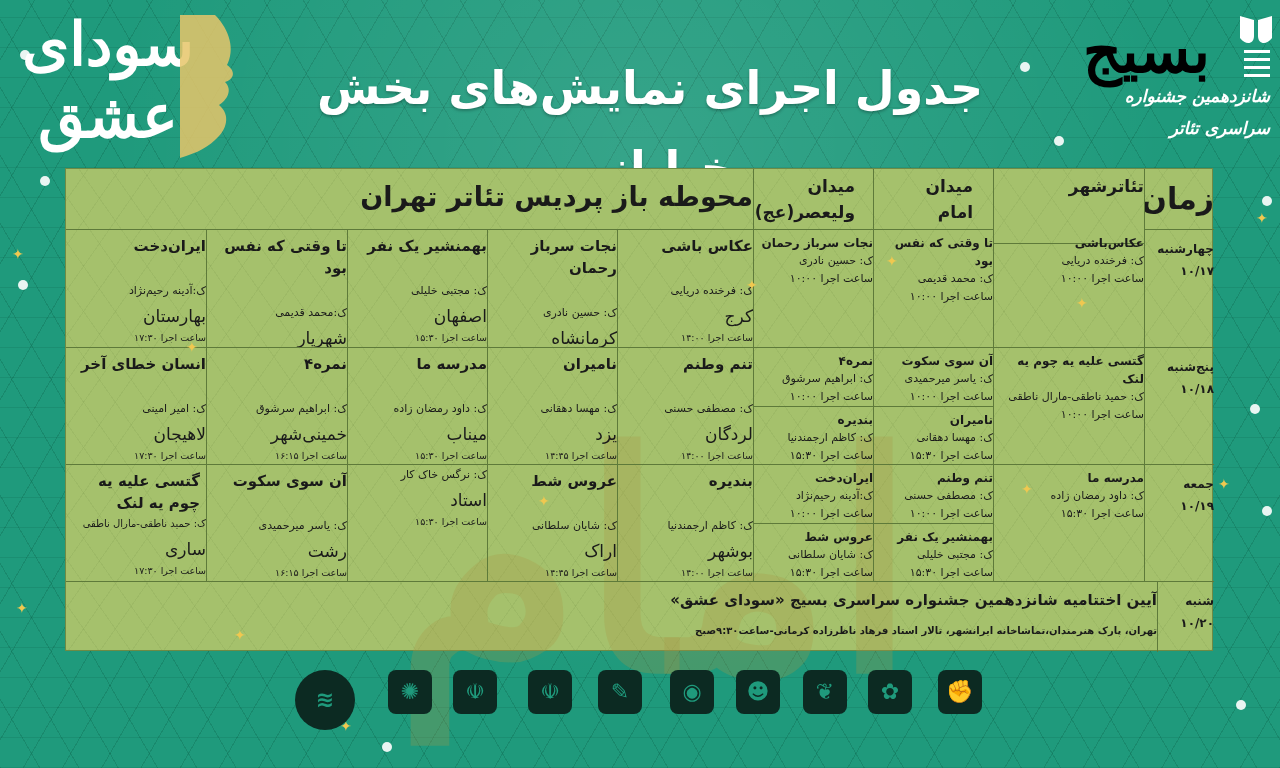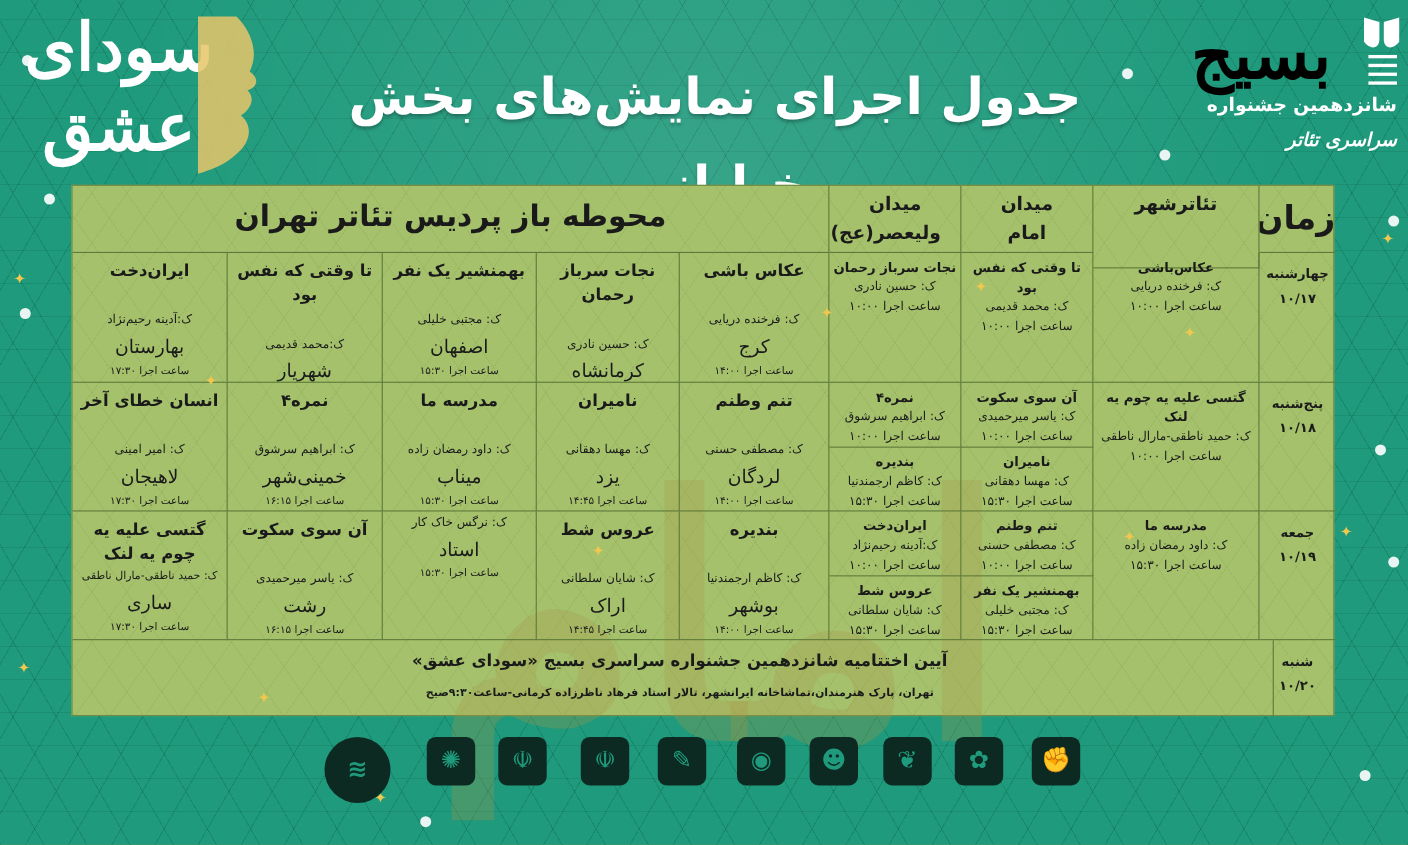--- a/index.html
+++ b/index.html
@@ -29,21 +29,21 @@
   .brand-right { left: 1040px; top: 6px; width: 240px; height: 150px; }
   .brand-basij {
     position: absolute; right: 70px; top: 10px;
     color: #000000; font-size: 60px; font-weight: bold; direction: rtl;
     line-height: 70px; font-family: "DejaVu Serif", serif;
   }
   .brand-sub1, .brand-sub2 {
     position: absolute; right: 10px; color: #fff; direction: rtl;
     font-size: 17px; font-weight: bold; white-space: nowrap;
   }
-  .brand-sub1 { top: 80px; }
+  .brand-sub1 { top: 80px; font-style: italic; }
   .brand-sub2 { top: 112px; font-style: italic; }
   .brand-mask {
     position: absolute; right: 6px; top: 8px; width: 36px; height: 70px;
   }
   .brand-left { left: 0; top: 0; width: 270px; height: 170px; }
   .soda-title {
     position: absolute; left: 8px; top: 8px; width: 200px;
     color: #fff; font-size: 60px; line-height: 72px; font-weight: bold;
     direction: rtl; text-align: center; font-family: "DejaVu Serif", serif;
   }
@@ -61,21 +61,21 @@
     border: 1px solid #6e8a44;
   }
   .watermark {
     position: absolute; left: 330px; top: 210px; width: 520px; height: 370px;
     color: rgba(170,150,70,0.28); font-size: 300px; line-height: 370px;
     text-align: center; font-weight: bold; direction: rtl;
     pointer-events: none; font-family: "DejaVu Serif", serif;
   }
   .cell {
     position: absolute; border-right: 1px solid #5e7a3a; border-bottom: 1px solid #5e7a3a;
-    text-align: center; direction: rtl; color: #1a1a1a; overflow: hidden;
+    text-align: right; direction: rtl; color: #1a1a1a; overflow: hidden;
   }
   .hdr-big { font-size: 27px; font-weight: bold; line-height: 56px; }
   .hdr-mid { font-size: 17px; font-weight: bold; line-height: 26px; padding-top: 4px; }
   .hdr-zaman { font-size: 30px; font-weight: bold; line-height: 60px; }
   .day { font-size: 12px; font-weight: bold; padding-top: 8px; line-height: 22px; }
 
   .show-title { font-size: 15px; font-weight: bold; margin-top: 5px; line-height: 22px; }
   .show-director { font-size: 11px; margin-top: 26px; line-height: 16px; }
   .show-city { font-size: 17px; margin-top: 6px; line-height: 22px; }
   .show-time { font-size: 9.5px; margin-top: 4px; line-height: 14px; }

